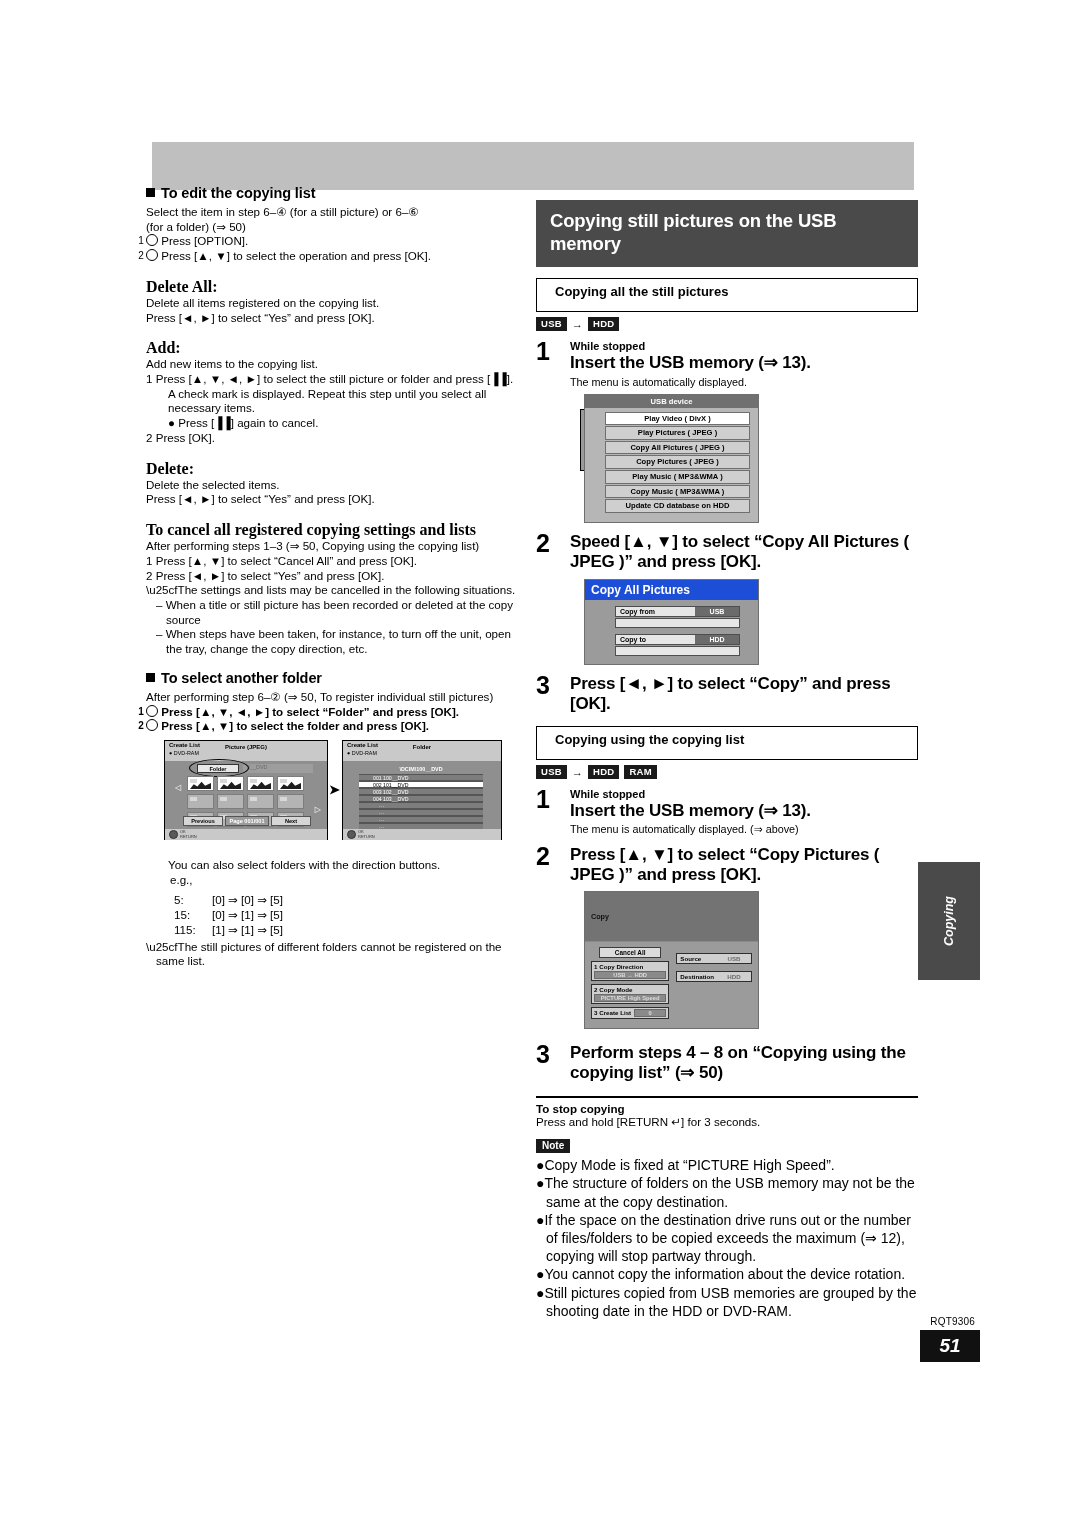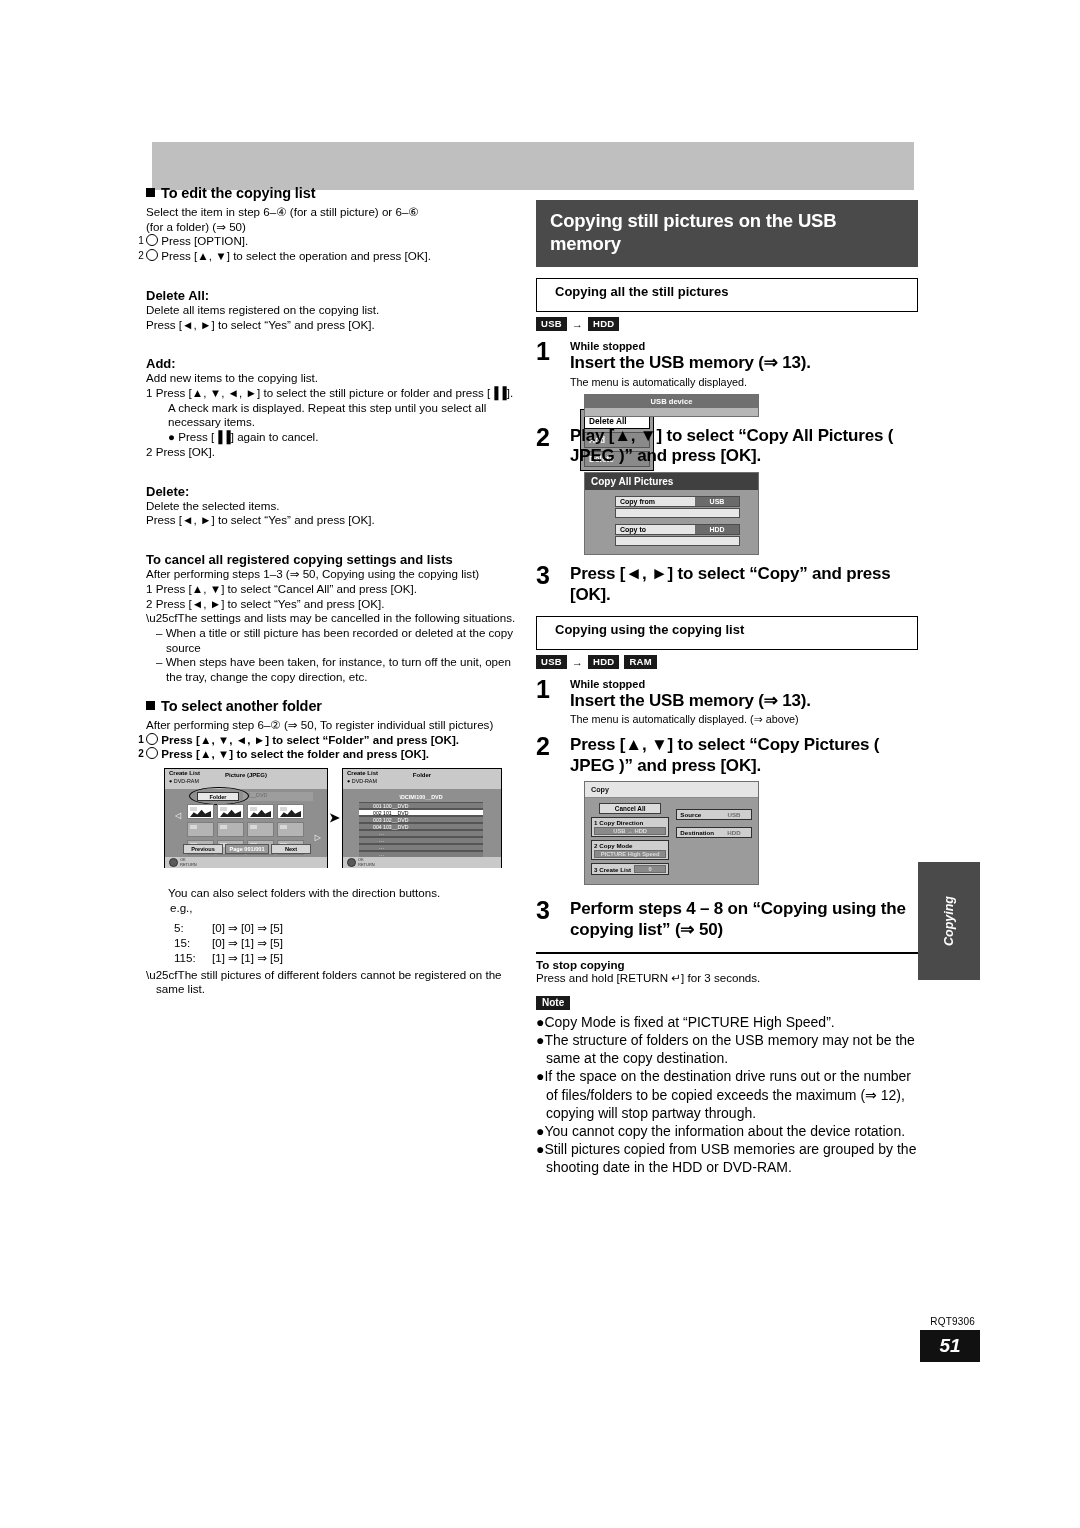--- a/index.html
+++ b/index.html
@@ -25,21 +25,21 @@
   .col-right{ position:absolute; left:536px; top:200px; width:382px; }
 
   
   .h-sec{
     font-size:14.5px; font-weight:bold; margin:0 0 4px 0; letter-spacing:-0.1px;
   }
   .h-sec .sq{ display:inline-block; width:9px; height:9px; background:#000; margin-right:6px; vertical-align:1px;}
   p, li { font-size:11.6px; line-height:1.27; margin:0; }
   .body-txt{ font-size:11.6px; line-height:1.28; }
   .bold{ font-weight:bold; }
-  .sub-h{ font-size:13px; font-weight:bold; margin-top:24px; }
+  .sub-h{ font-size:16px; font-weight:bold; margin-top:14px;font-family:Liberation Serif, serif; }
   .indent-hang{ padding-left:22px; text-indent:-22px; }
   .bullet{ padding-left:10px; text-indent:-10px; }
   .dash{ padding-left:20px; text-indent:-10px; }
   .nums{ font-size:11.6px; }
 
   
   .cd{ display:inline-block; font-size:10px; border:1px solid #000; border-radius:50%;
        width:12px; height:12px; line-height:11px; text-align:center; vertical-align:1px;}
 
   
@@ -138,30 +138,30 @@
   .usb-menu .ttl{ background:#707070; color:#fff; font-size:7.6px; font-weight:bold; text-align:center; padding:2px 0;}
   .usb-menu ul{ list-style:none; margin:4px 8px 0 20px; padding:0;}
   .usb-menu li{
     font-size:7.6px; font-weight:bold; text-align:center; border:1px solid #6f6f6f;
     background:#cfcfcf; margin-bottom:1px; padding:1px 0;
   }
   .usb-menu li.sel{ background:#fff; }
 
   
   .cap-dlg{ margin:6px 0 0 48px; width:175px; border:1px solid #6f6f6f; background:#9b9b9b;}
-  .cap-dlg .ttl{ background:#404040; color:#fff; font-size:10px; font-weight:bold; padding:3px 6px;}
+  .cap-dlg .ttl{ background:#1d4ed8; color:#fff; font-size:12px; font-weight:bold; padding:3px 6px;}
   .cap-dlg .inner{ padding:6px 18px 8px 30px;}
   .cap-row{ border:1px solid #4d4d4d; background:#e6e6e6; display:flex; margin-bottom:1px;}
   .cap-row .lbl{ font-size:7px; font-weight:bold; padding:1px 4px; flex:1;}
   .cap-row .val{ font-size:7px; font-weight:bold; background:#6b6b6b; color:#fff; width:44px; text-align:center; padding:1px 0;}
   .cap-blank{ border:1px solid #4d4d4d; background:#e6e6e6; height:10px; margin-bottom:6px;}
 
   
   .copy-dlg{ margin:5px 0 0 48px; width:175px; border:1px solid #6f6f6f; background:#9b9b9b;}
-  .copy-dlg .ttl{ background:#e5e5e5; color:#111; font-size:7.2px; font-weight:bold; padding:3px 6px; border-bottom:1px solid #8a8a8a;}
+  .copy-dlg .ttl{ background:#737373; color:#111; font-size:7.2px; font-weight:bold; padding:20px 6px; border-bottom:1px solid #8a8a8a;}
   .copy-dlg .cols{ display:flex; padding:5px 6px 6px 6px; gap:7px;}
   .copy-left{ width:84px; }
   .copy-right{ flex:1; padding-top:6px;}
   .cancel-all{ border:1px solid #3c3c3c; background:#dcdcdc; font-size:6.4px; font-weight:bold;
                text-align:center; margin:0 8px 3px 8px; padding:1px 0;}
   .cbox{ border:1px solid #2e2e2e; background:#cfcfcf; padding:1px 2px; margin-bottom:3px;}
   .cbox .t{ font-size:6.2px; font-weight:bold; }
   .cbox .v{ font-size:5.8px; font-weight:bold; background:#8a8a8a; color:#dcdcdc; text-align:center;
             border:1px solid #6a6a6a; margin-top:1px; }
   .cbox.row{ display:flex; align-items:center; gap:3px;}
@@ -358,26 +358,35 @@
       <div class="step-n">1</div>
       <div class="step-body">
         <div class="step-pre">While stopped</div>
         <div class="step-h">Insert the USB memory (⇒ 13).</div>
         <div class="step-sub">The menu is automatically displayed.</div>
       </div>
     </div>
 
     <div class="usb-menu">
       <div class="ttl">USB device</div>
+      <ul>
+        <li class="sel">Play Video ( DivX )</li>
+        <li>Play Pictures ( JPEG )</li>
+        <li>Copy All Pictures ( JPEG )</li>
+        <li>Copy Pictures ( JPEG )</li>
+        <li>Play Music ( MP3&amp;WMA )</li>
+        <li>Copy Music ( MP3&amp;WMA )</li>
+        <li>Update CD database on HDD</li>
+      </ul>
     </div>
 
     <div class="step">
       <div class="step-n">2</div>
       <div class="step-body">
-        <div class="step-h">Play [▲, ▼] to select “Copy All Pictures ( JPEG )” and press [OK].</div>
+        <div class="step-h">Speed [▲, ▼] to select “Copy All Pictures ( JPEG )” and press [OK].</div>
       </div>
     </div>
 
     <div class="cap-dlg">
       <div class="ttl">Copy All Pictures</div>
       <div class="inner">
         <div class="cap-row">
           <span class="lbl">Copy from</span>
           <span class="val">USB</span>
         </div>

